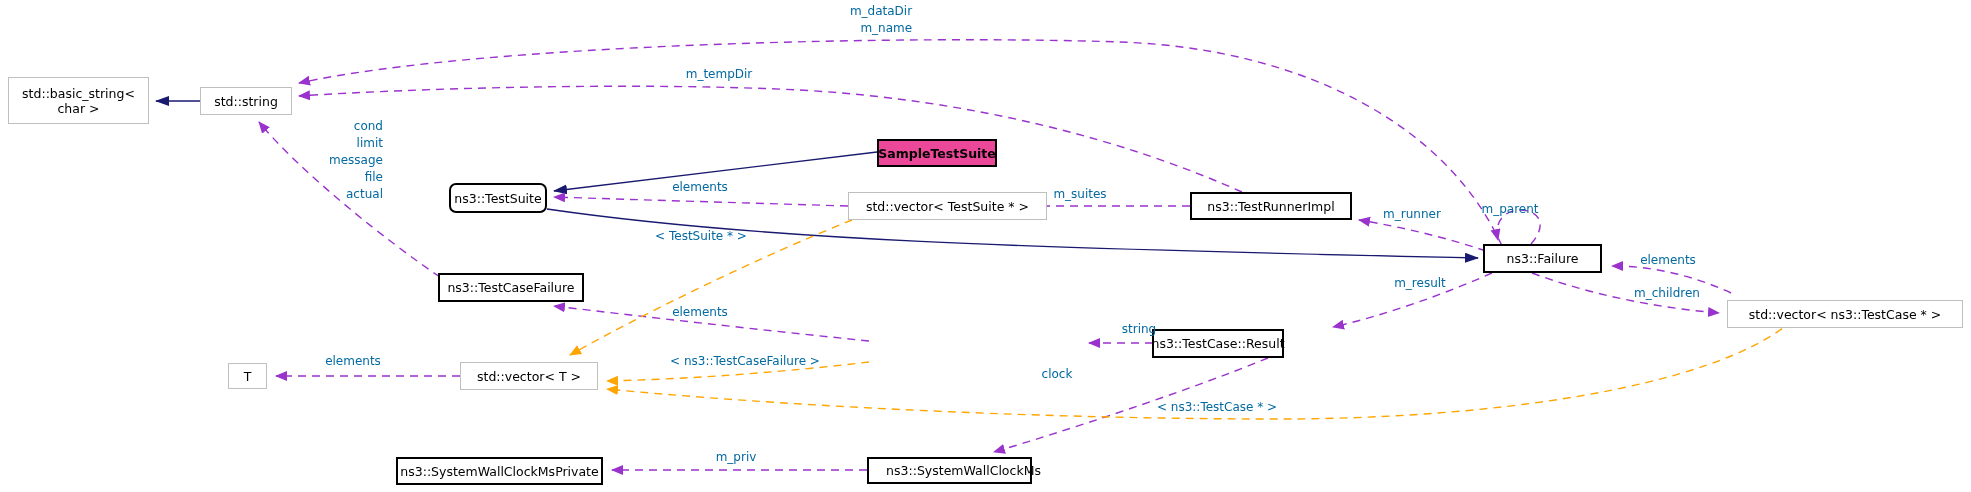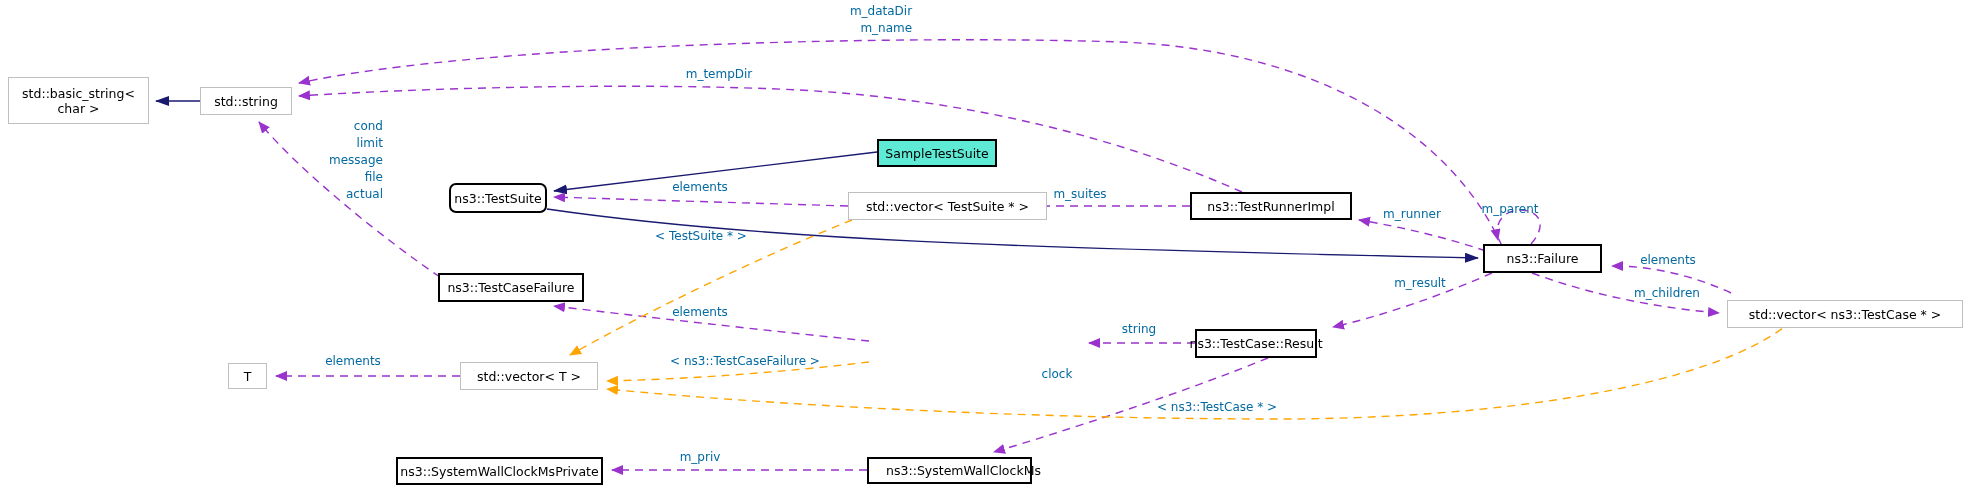--- a/index.html
+++ b/index.html
@@ -15,21 +15,21 @@
     position:absolute;
     box-sizing:border-box;
     background:#ffffff;
     display:flex;align-items:center;justify-content:center;
     font-size:12.5px;line-height:15px;color:#000;
     text-align:center;white-space:pre-line;
     z-index:2;
   }
   .doc{border:2px solid #000000;}
   .ext{border:1px solid #bfbfbf;}
-  .current{background:#5eead4;}
+  .current{background:#ec4899;font-weight:bold;}
   .elabel{
     position:absolute;
     transform:translateX(-50%);
     font-size:12px;line-height:17px;color:#0369a1;
     text-align:right;white-space:pre-line;
     z-index:3;
   }
 </style>
 </head>
 <body>
@@ -87,21 +87,21 @@
 
   <div class="node doc" style="left:1190px;top:192px;width:162px;height:28px;">ns3::TestRunnerImpl</div>
 
   <div class="node doc" style="left:1483px;top:244px;width:119px;height:29px;">ns3::Failure</div>
 
   <div class="node ext" style="left:1727px;top:300px;width:236px;height:28px;">std::vector&lt; ns3::TestCase * &gt;</div>
 
   <div class="node doc" style="left:438px;top:273px;width:146px;height:29px;">ns3::TestCaseFailure</div>
 
 
-  <div class="node doc" style="left:1195px;top:329px;width:122px;height:29px;">ns3::TestCase::Result</div>
+  <div class="node doc" style="left:1152px;top:329px;width:132px;height:29px;">ns3::TestCase::Result</div>
 
   <div class="node ext" style="left:228px;top:363px;width:39px;height:26px;">T</div>
 
   <div class="node ext" style="left:460px;top:362px;width:138px;height:28px;">std::vector&lt; T &gt;</div>
 
   <div class="node doc" style="left:396px;top:457px;width:207px;height:28px;">ns3::SystemWallClockMsPrivate</div>
 
   <div class="node doc" style="left:867px;top:457px;width:165px;height:27px;padding-left:28px;">ns3::SystemWallClockMs</div>
 
   <div class="elabel" style="left:881px;top:3px;">m_dataDir
@@ -134,17 +134,17 @@
   <div class="elabel" style="left:700px;top:304px;">elements</div>
 
   <div class="elabel" style="left:1139px;top:321px;">string</div>
 
   <div class="elabel" style="left:745px;top:353px;">&lt; ns3::TestCaseFailure &gt;</div>
 
   <div class="elabel" style="left:1057px;top:366px;">clock</div>
 
   <div class="elabel" style="left:1217px;top:399px;">&lt; ns3::TestCase * &gt;</div>
 
-  <div class="elabel" style="left:700px;top:449px;">m_priv</div>
+  <div class="elabel" style="left:736px;top:449px;">m_priv</div>
 
   <div class="elabel" style="left:353px;top:353px;">elements</div>
 
 </div>
 
 </body></html>

